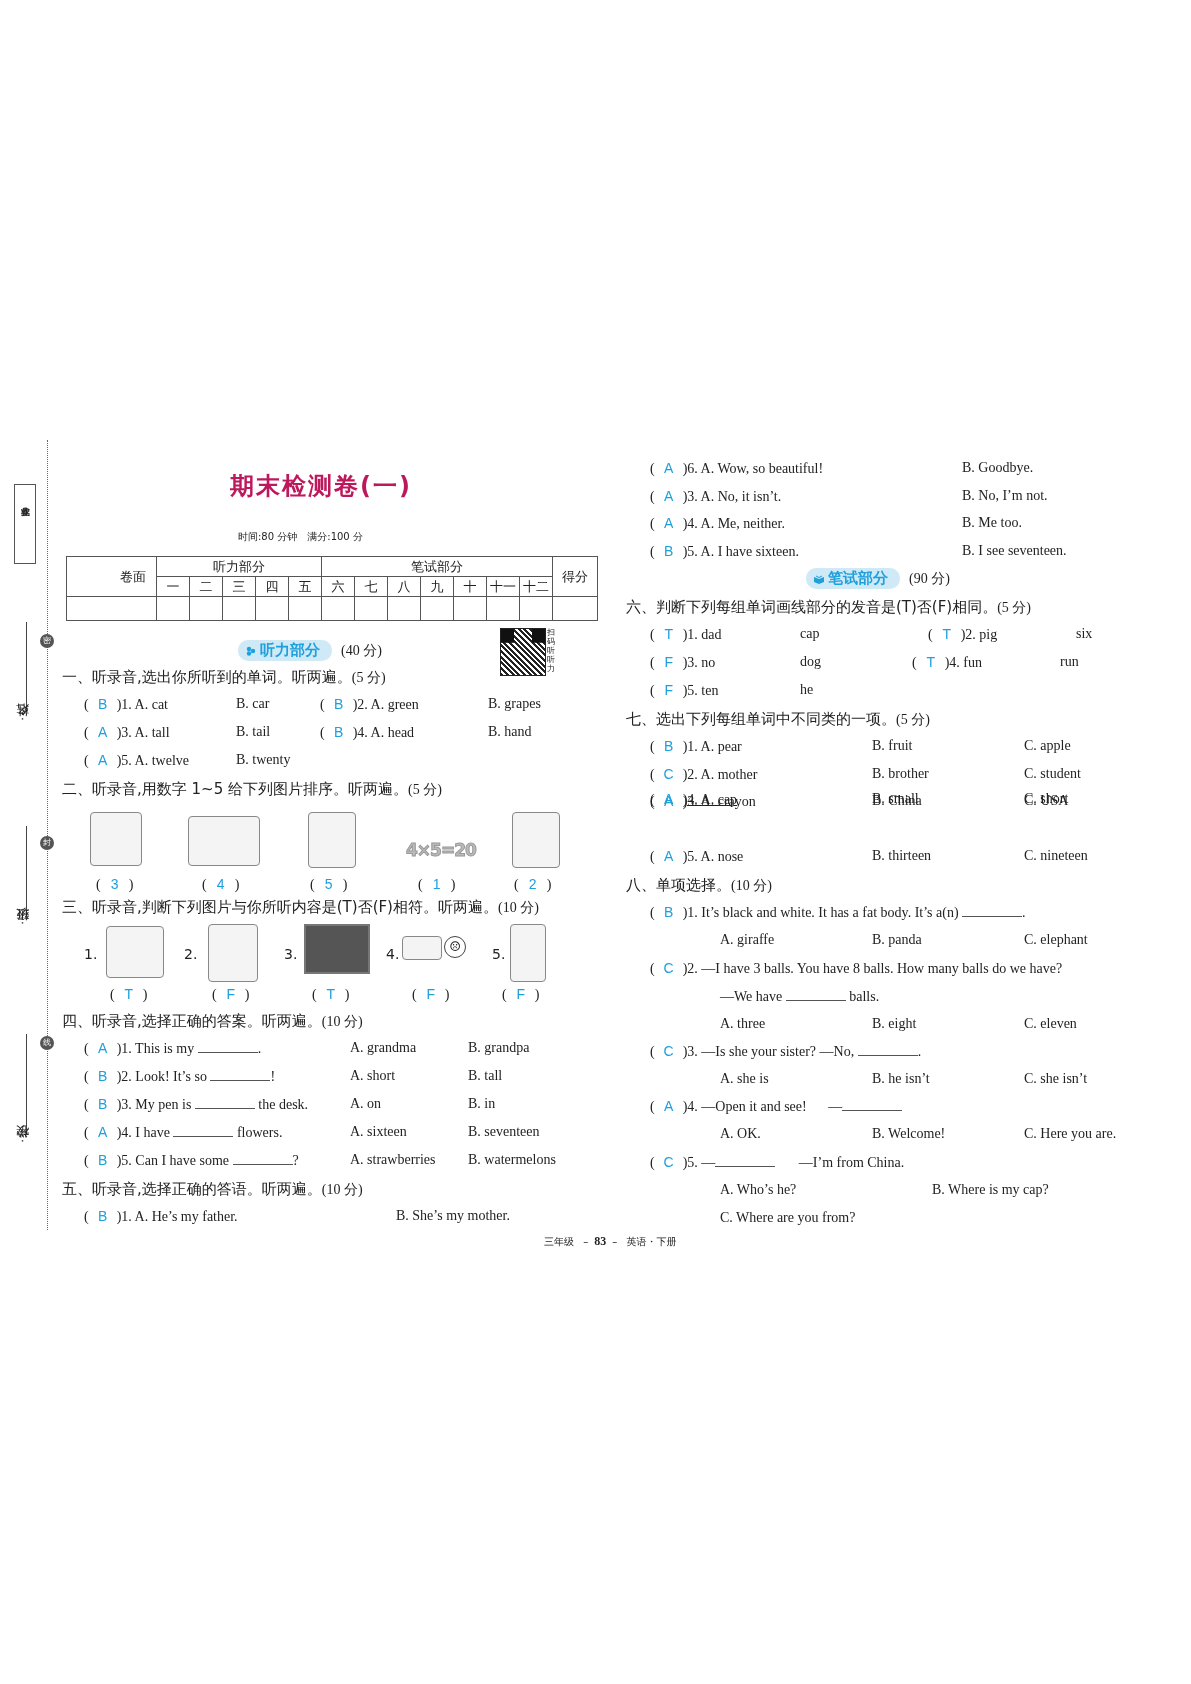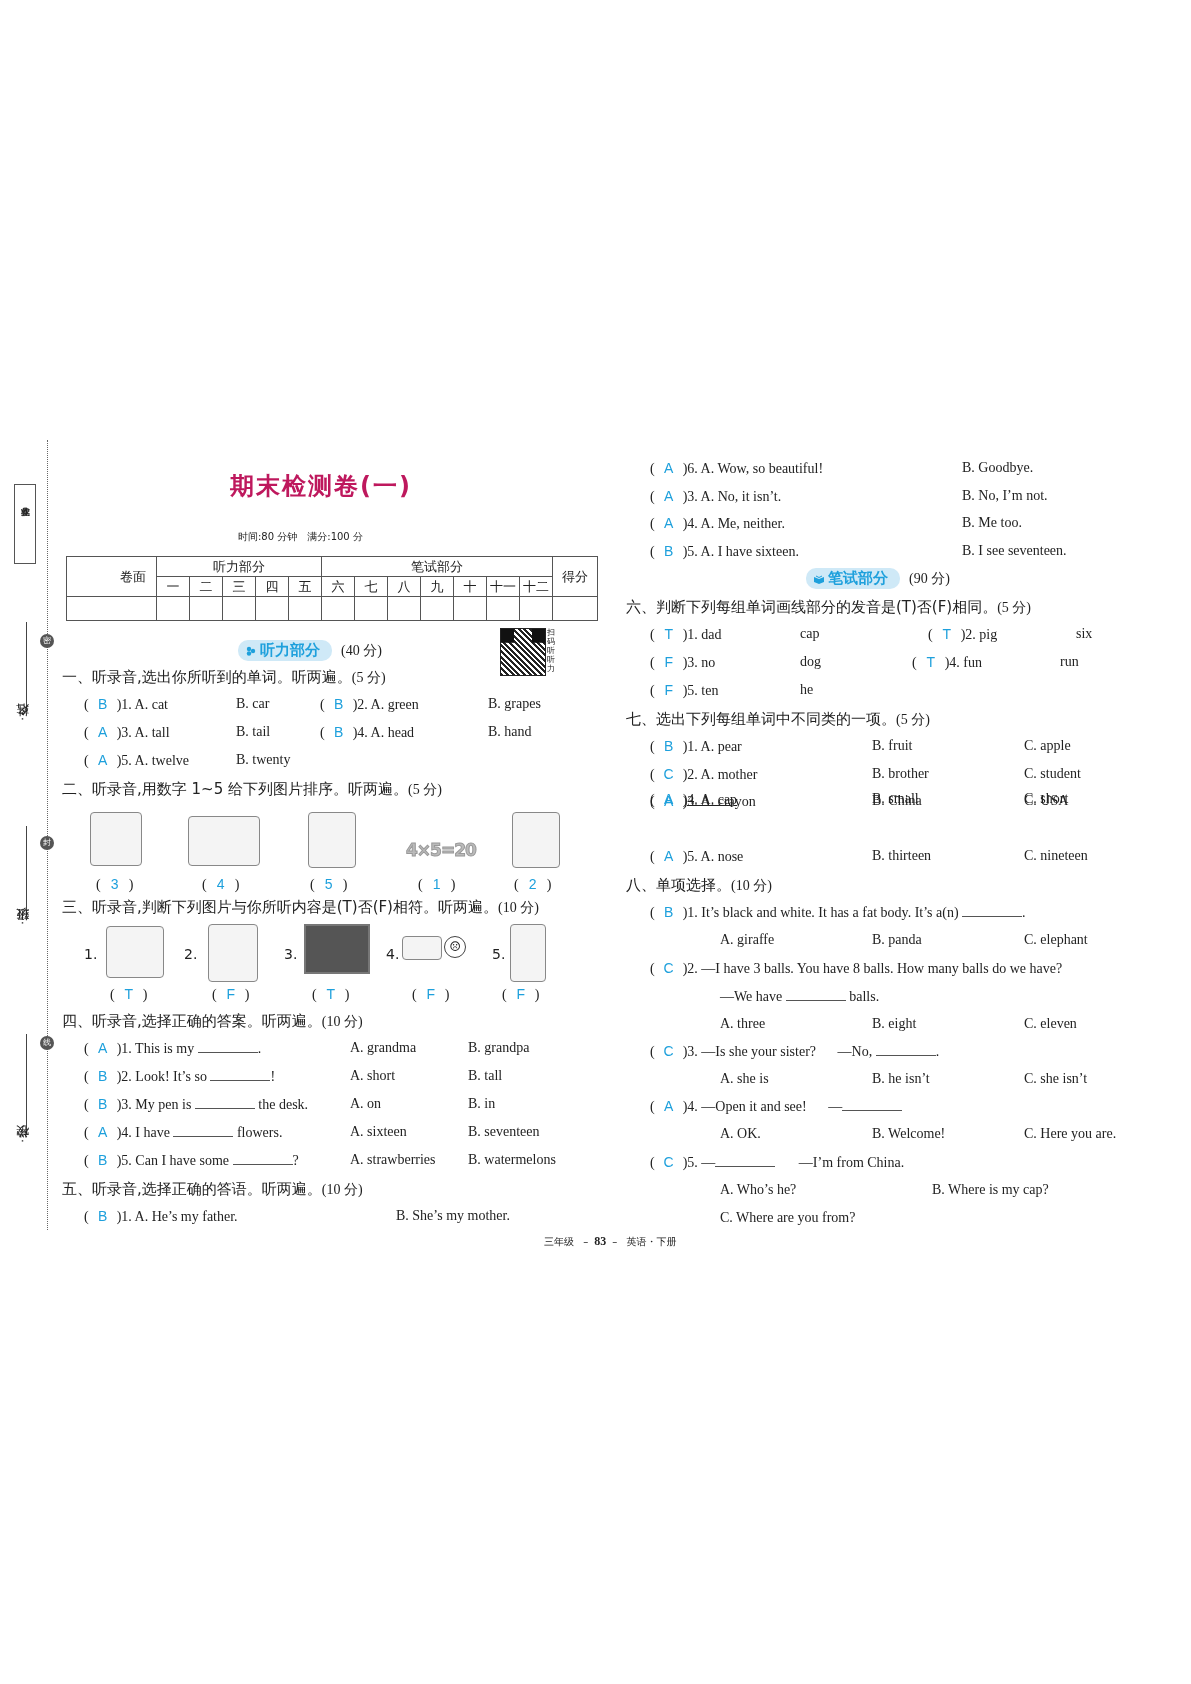--- a/index.html
+++ b/index.html
@@ -321,21 +321,21 @@
   <span>—We have</span> <span class="blank" style="width:60px;"></span> <span>balls.</span>
 </div>
 <div class="abs q" style="left:720px;top:1016px;width:430px;">
   <span>A. three</span>
   <span class="abs" style="left:152px;top:0;">B. eight</span>
   <span class="abs" style="left:304px;top:0;">C. eleven</span>
 </div>
 
 <div class="abs q" style="left:650px;top:1043px;">
   <span class="paren">(</span><span class="ans" style="width:28px;">C</span><span>)3. —Is she your sister?</span>
-  <span style="margin-left:18px;">—No,</span> <span class="blank" style="width:60px;"></span><span>.</span>
+  <span style="">—No,</span> <span class="blank" style="width:60px;"></span><span>.</span>
 </div>
 <div class="abs q" style="left:720px;top:1071px;width:430px;">
   <span>A. she is</span>
   <span class="abs" style="left:152px;top:0;">B. he isn’t</span>
   <span class="abs" style="left:304px;top:0;">C. she isn’t</span>
 </div>
 
 <div class="abs q" style="left:650px;top:1098px;">
   <span class="paren">(</span><span class="ans" style="width:28px;">A</span><span>)4. —Open it and see!</span>
   <span style="margin-left:18px;">—</span><span class="blank" style="width:60px;"></span>

